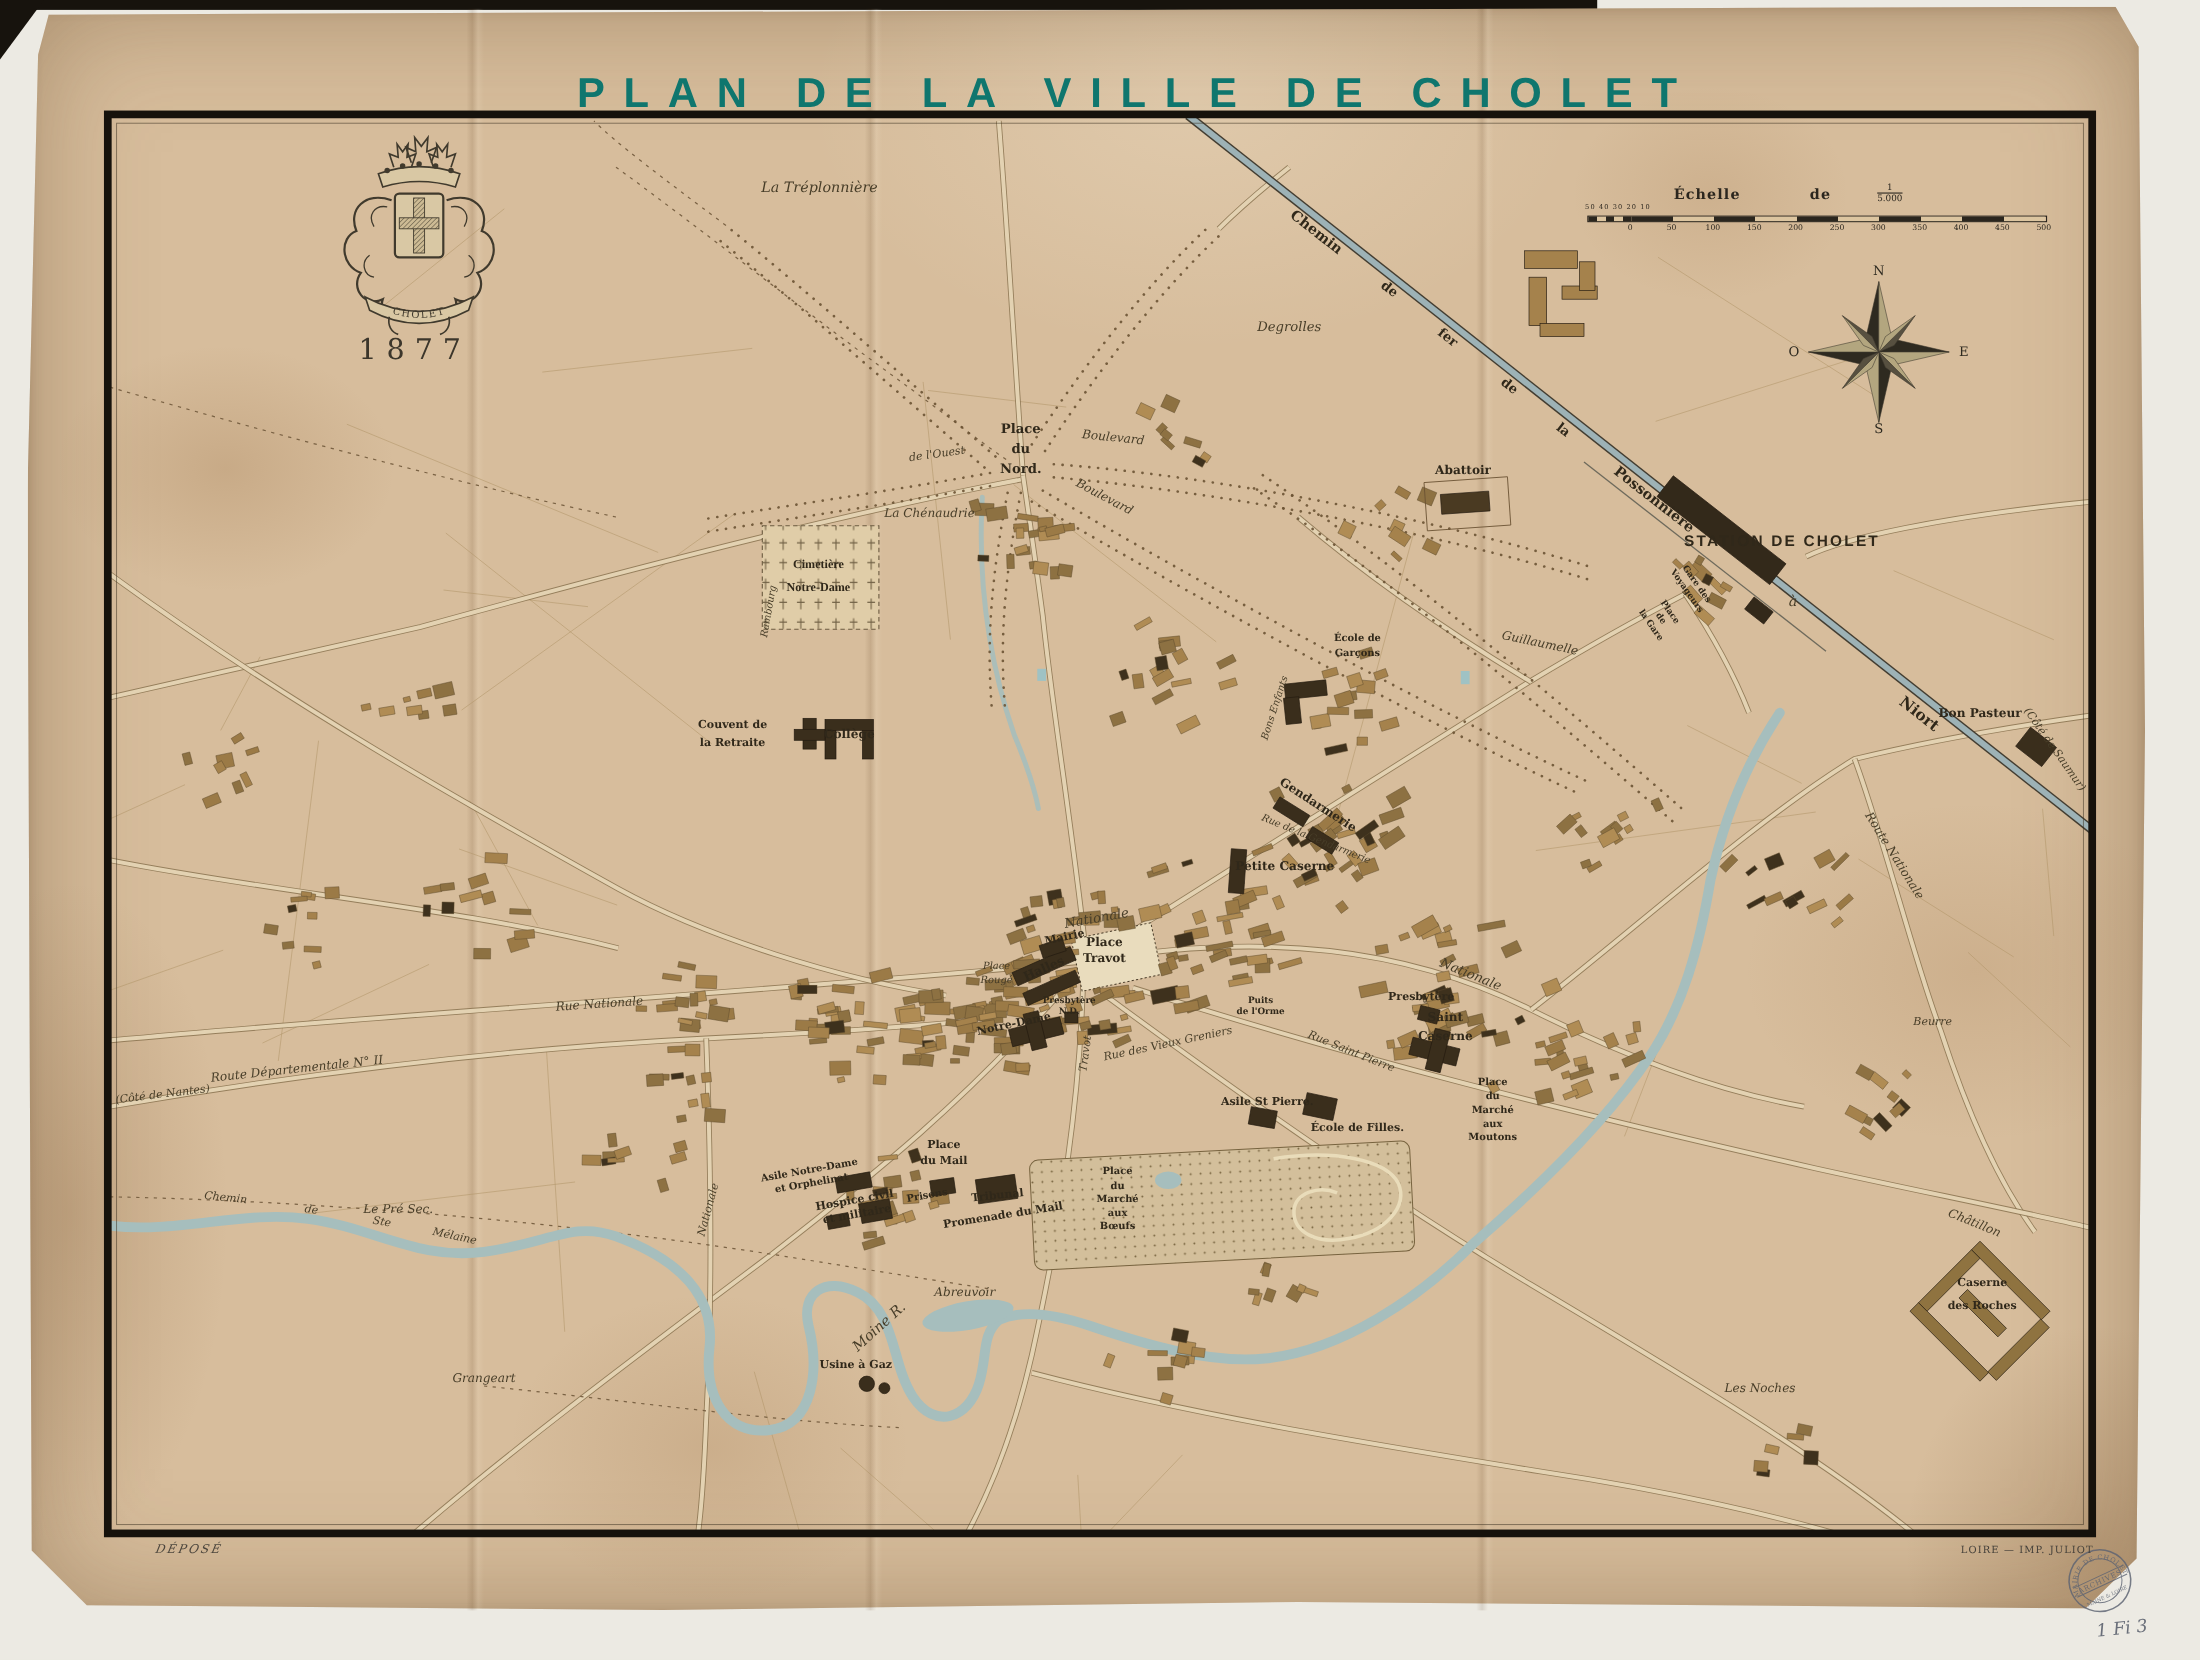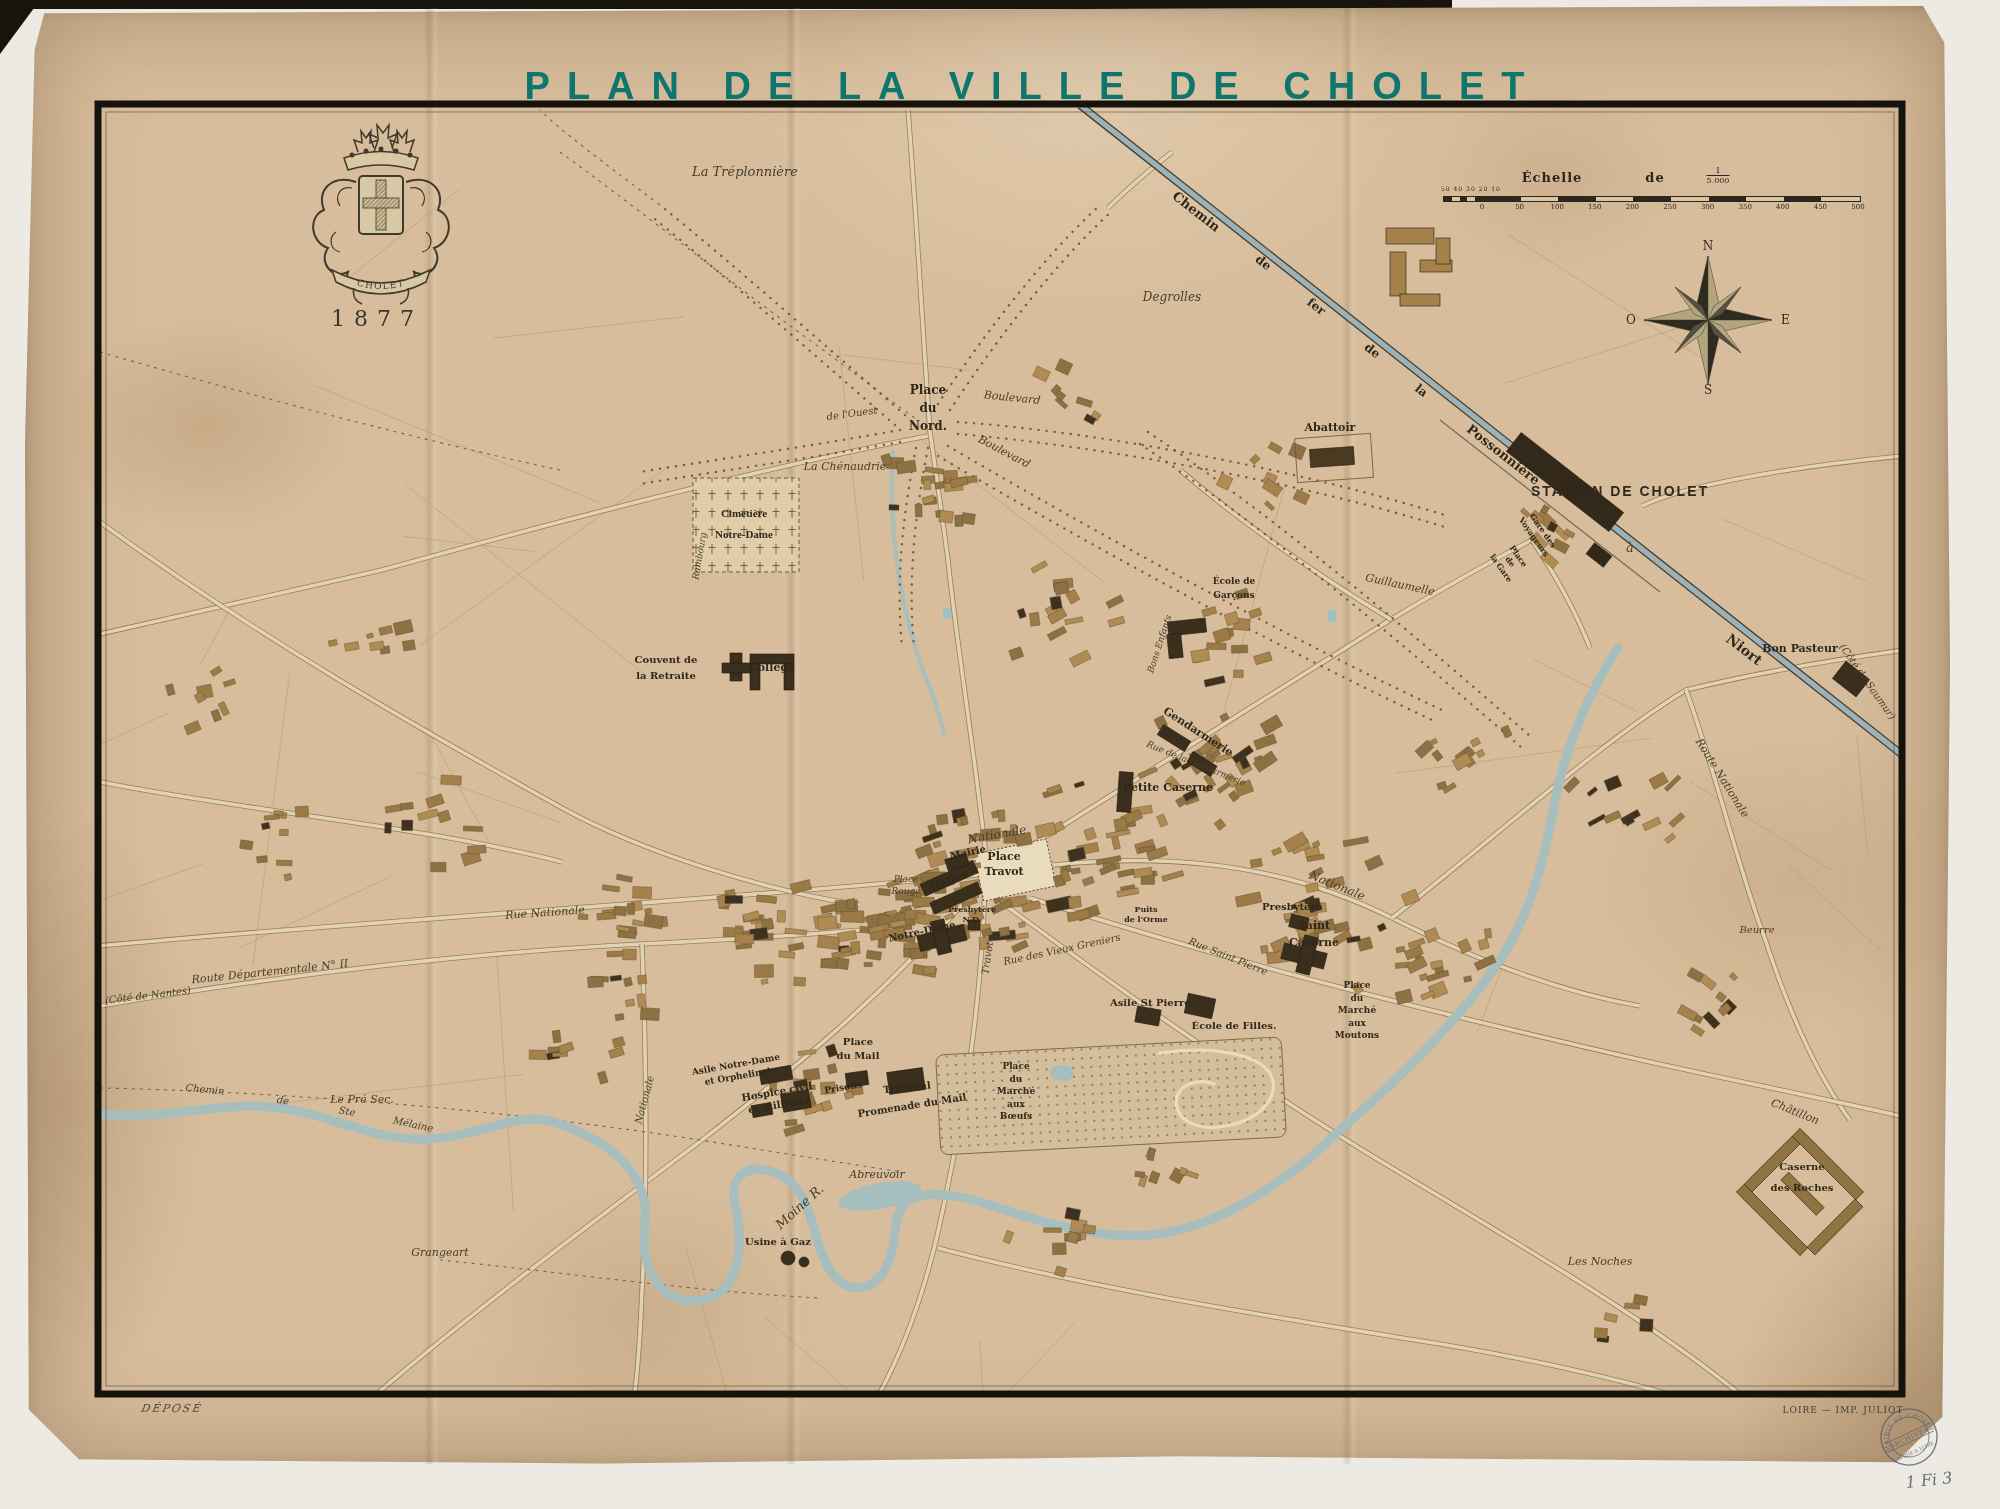--- a/index.html
+++ b/index.html
@@ -45,21 +45,21 @@
   #sb-main{position:absolute;left:39px;top:0;width:376px;height:4px;
     background:repeating-linear-gradient(90deg,#2b261e 0 37.6px,#dcc5a0 37.6px 75.2px);}
   #scale-ticks{position:absolute;left:1443px;top:203px;width:420px;height:12px;}
   #scale-ticks span{position:absolute;transform:translateX(-50%);font-size:7px;color:#2b261e;}
   #scale-mini-ticks{position:absolute;left:1441px;top:185px;font-size:6px;letter-spacing:1px;color:#2b261e;}
   .sc-word{position:absolute;transform:translate(-50%,-50%);font-weight:bold;font-size:13px;letter-spacing:1px;color:#2b261e;}
   .frac{position:absolute;transform:translate(-50%,-50%);text-align:center;font-size:8px;line-height:1;color:#2b261e;}
   .frac .den{display:block;border-top:1px solid #2b261e;padding-top:1px;}
   
   #year{position:absolute;left:377px;top:318px;transform:translate(-50%,-50%);
-    font-size:22px;letter-spacing:9px;color:#3c362b;}
+    font-size:26px;letter-spacing:9px;color:#3c362b;}
   #depose{position:absolute;left:172px;top:1408px;transform:translate(-50%,-50%) skewX(-12deg);
     font-size:11px;letter-spacing:2px;color:#4c463d;font-style:italic;}
   #imprint{position:absolute;left:1843px;top:1410px;transform:translate(-50%,-50%);
     font-size:9px;letter-spacing:1px;color:#45403a;}
   #archive-ref{position:absolute;left:1929px;top:1480px;transform:translate(-50%,-50%) rotate(-6deg);
     font-size:16px;font-style:italic;color:#6a6f7a;}
 </style>
 </head>
 <body>
 

